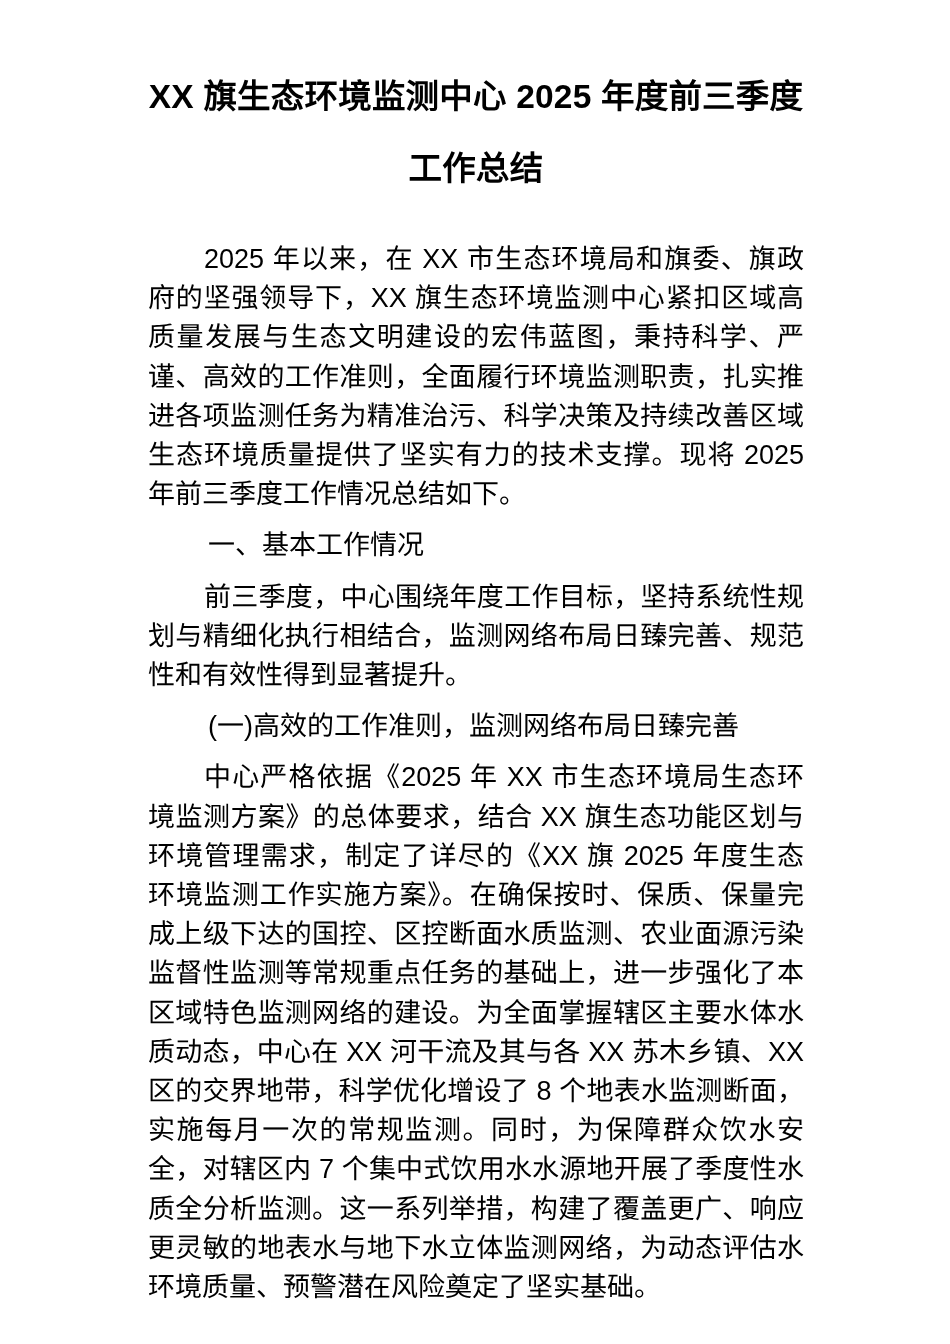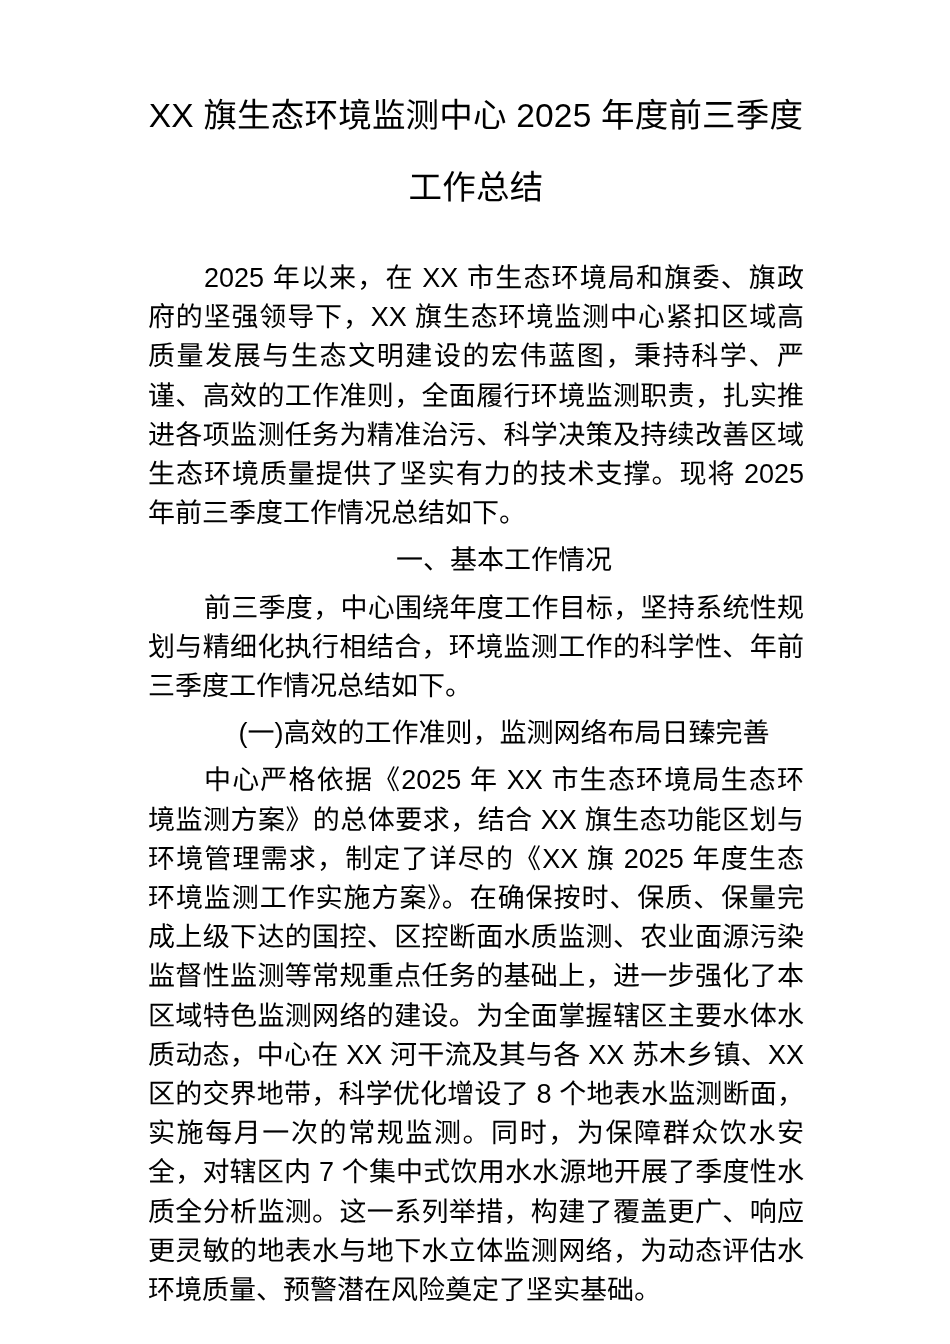--- a/index.html
+++ b/index.html
@@ -26,23 +26,23 @@
   .content {
     position: absolute;
     left: 140px;
     top: 0;
     width: 672px;
   }
 
   
   .doc-title {
     margin: 0;
-    padding-top: 80px;
+    padding-top: 61px;
     font-size: 33.5px;
-    font-weight: 400;
+    font-weight: 700;
     line-height: 72px;
     text-align: center;
     letter-spacing: 0.2px;
     word-break: break-all;
     white-space: normal;
   }
 
   
   .body-block {
     margin-top: 35px;
@@ -61,44 +61,44 @@
     font-weight: 400;
   }
 
   p.indent {
     text-indent: 56px;
   }
 
   
   p.heading-1,
   p.heading-2 {
-    margin: 4px;
+    margin: 12px;
     font-size: 27px;
     line-height: 39.2px;
     font-weight: 400;
     text-indent: 56px;
-    text-align: center;
+    text-align: left;
     word-break: break-all;
   }
 </style>
 </head>
 <body>
 
 <div class="page">
   <div class="content">
 
     <h1 class="doc-title">XX 旗生态环境监测中心 2025 年度前三季度工作总结</h1>
 
     <div class="body-block">
 
       <p class="para indent">2025 年以来，在 XX 市生态环境局和旗委、旗政府的坚强领导下，XX 旗生态环境监测中心紧扣区域高质量发展与生态文明建设的宏伟蓝图，秉持科学、严谨、高效的工作准则，全面履行环境监测职责，扎实推进各项监测任务为精准治污、科学决策及持续改善区域生态环境质量提供了坚实有力的技术支撑。现将 2025 年前三季度工作情况总结如下。</p>
 
       <p class="heading-1">一、基本工作情况</p>
 
-      <p class="para indent">前三季度，中心围绕年度工作目标，坚持系统性规划与精细化执行相结合，环境监测工作的科学性、年前三季度工作情况总结如下。</p>
+      <p class="para indent">前三季度，中心围绕年度工作目标，坚持系统性规划与精细化执行相结合，监测网络布局日臻完善、规范性和有效性得到显著提升。</p>
 
       <p class="heading-2">(一)高效的工作准则，监测网络布局日臻完善</p>
 
       <p class="para indent">中心严格依据《2025 年 XX 市生态环境局生态环境监测方案》的总体要求，结合 XX 旗生态功能区划与环境管理需求，制定了详尽的《XX 旗 2025 年度生态环境监测工作实施方案》。在确保按时、保质、保量完成上级下达的国控、区控断面水质监测、农业面源污染监督性监测等常规重点任务的基础上，进一步强化了本区域特色监测网络的建设。为全面掌握辖区主要水体水质动态，中心在 XX 河干流及其与各 XX 苏木乡镇、XX 区的交界地带，科学优化增设了 8 个地表水监测断面，实施每月一次的常规监测。同时，为保障群众饮水安全，对辖区内 7 个集中式饮用水水源地开展了季度性水质全分析监测。这一系列举措，构建了覆盖更广、响应更灵敏的地表水与地下水立体监测网络，为动态评估水环境质量、预警潜在风险奠定了坚实基础。</p>
 
     </div>
   </div>
 </div>
 
 </body></html>

